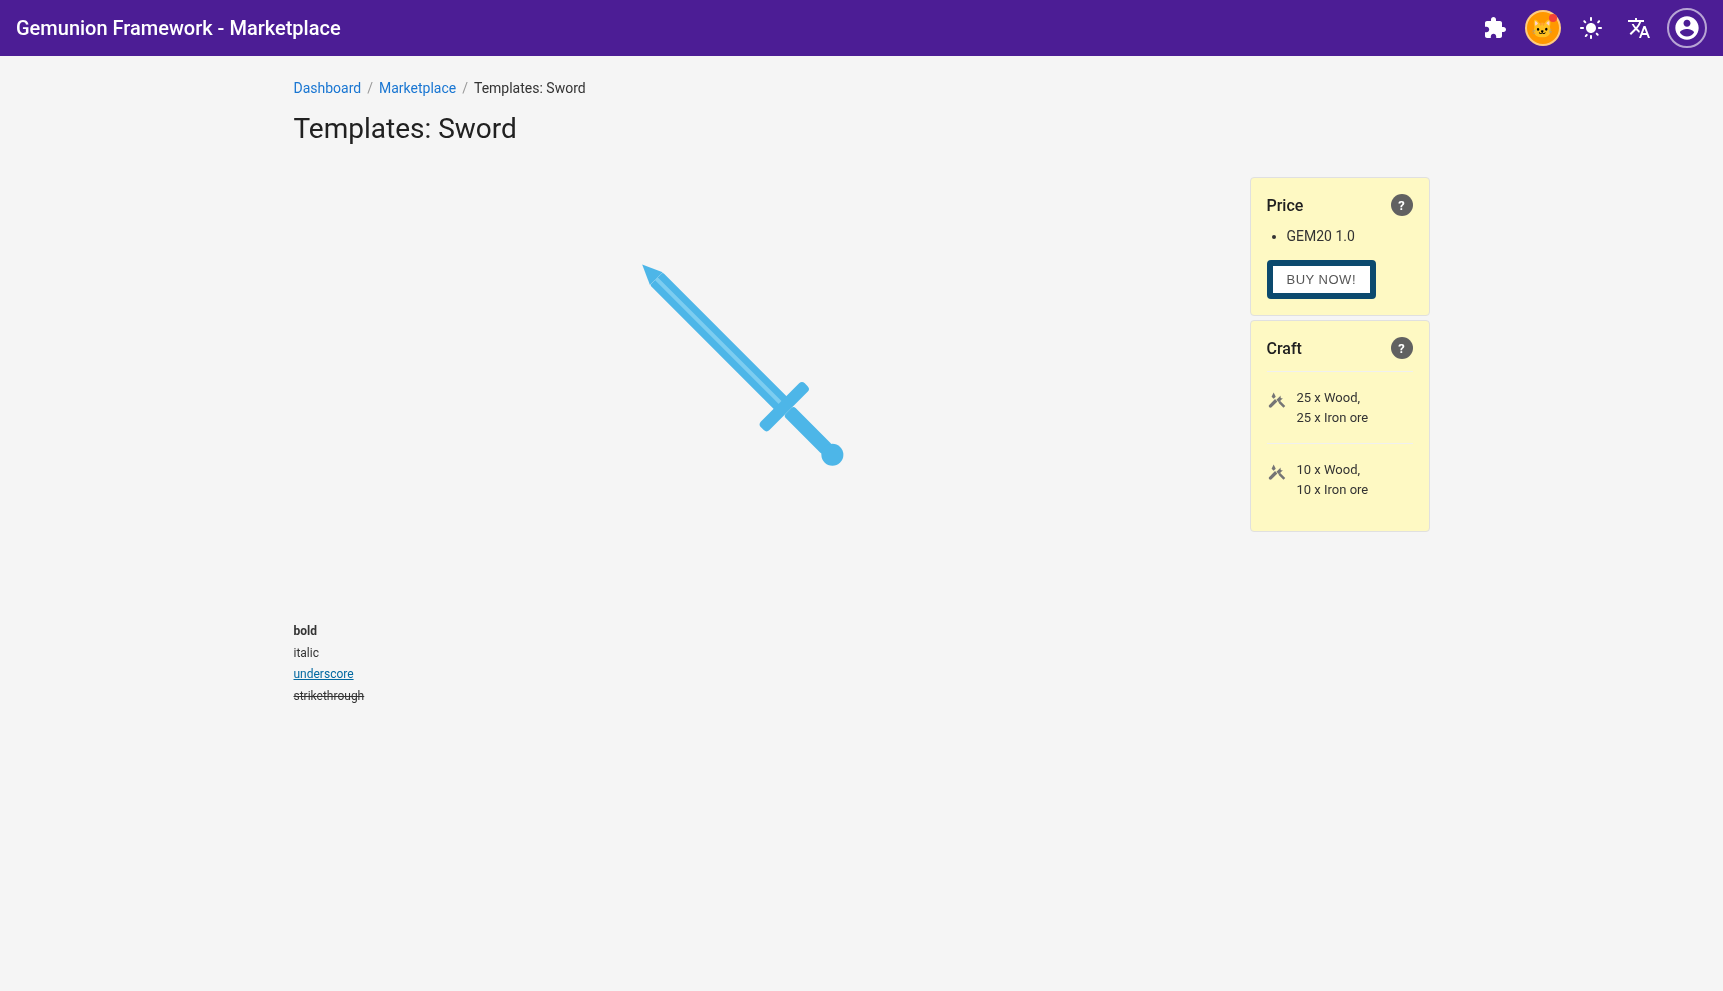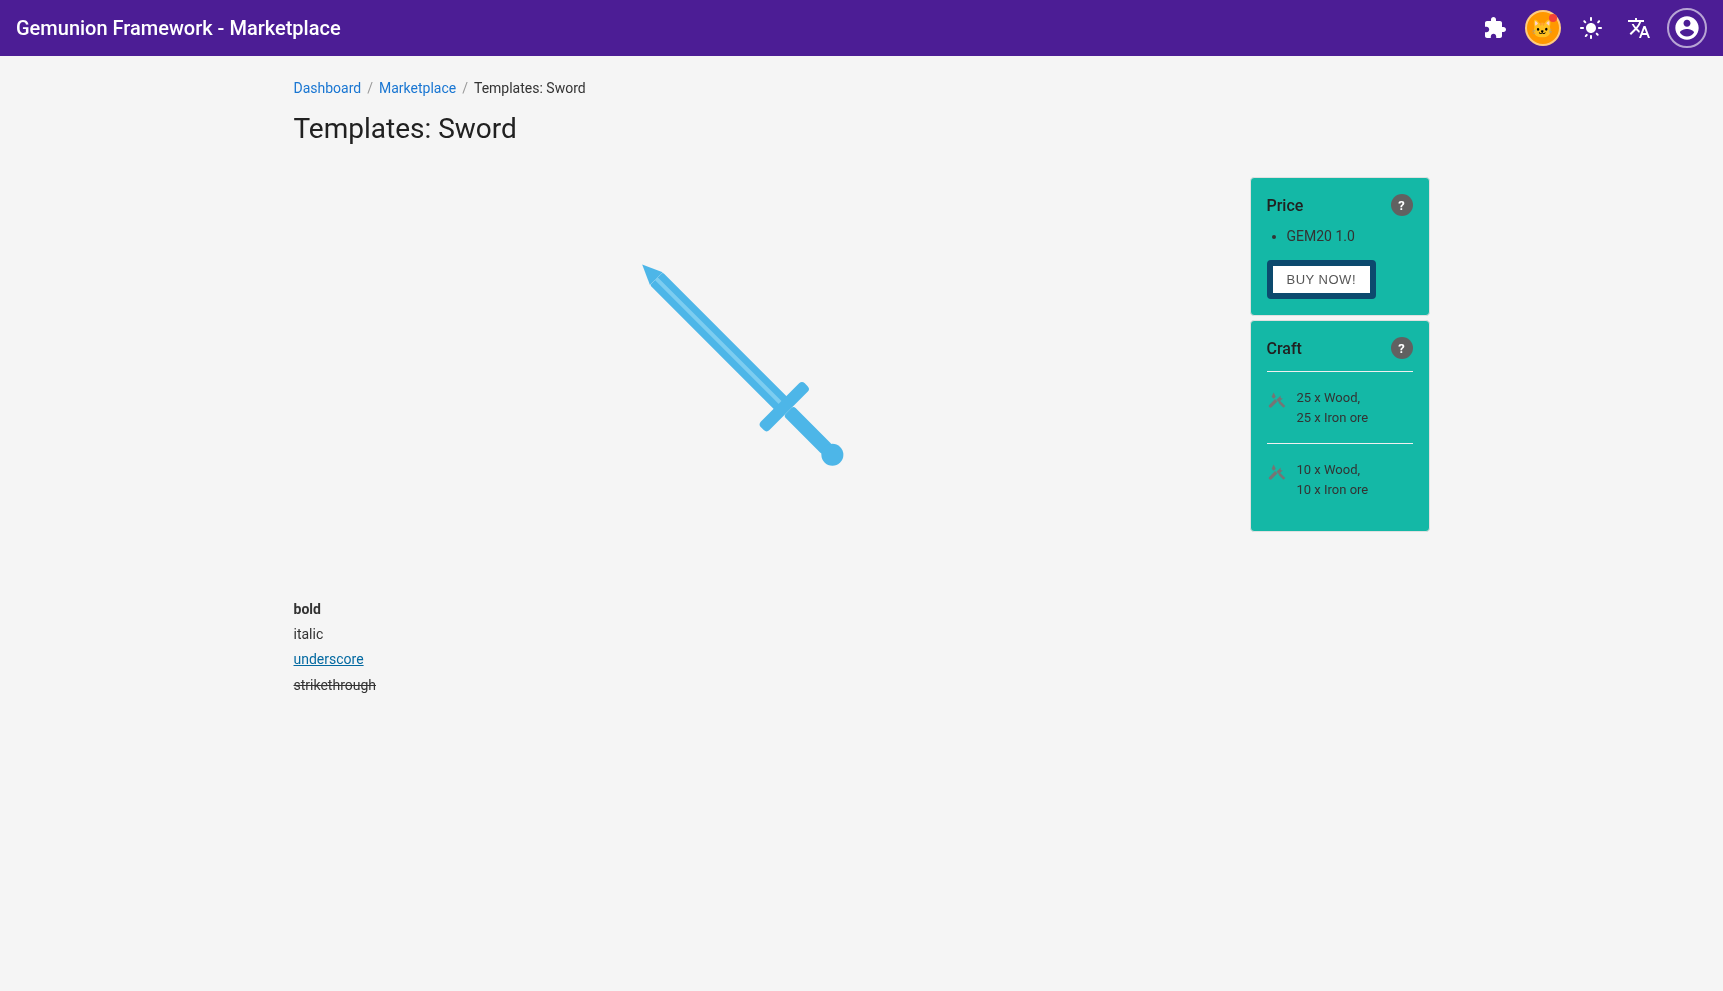--- a/index.html
+++ b/index.html
@@ -119,21 +119,21 @@
 
     
     .right-panel {
       width: 180px;
       display: flex;
       flex-direction: column;
       gap: 0;
     }
 
     .panel-card {
-      background: #14b8a6;
+      background: #fef9c3;
       border: 1px solid #e0e0e0;
       border-radius: 4px;
       padding: 16px;
       margin-bottom: 4px;
     }
 
     .panel-card-header {
       display: flex;
       align-items: center;
       justify-content: space-between;
@@ -202,22 +202,22 @@
     }
 
     .craft-text {
       font-size: 13px;
       color: #333;
       line-height: 1.5;
     }
 
     
     .description-area {
-      margin-top: 20px;
-      font-size: 14px;
+      margin-top: 44px;
+      font-size: 12px;
       color: #333;
       line-height: 1.8;
     }
     .desc-bold { font-weight: bold; }
     .desc-italic { }
     .desc-underline { text-decoration: underline; color: #0369a1; }
     .desc-strikethrough { text-decoration: line-through; text-align: center; }
 
     
     .sword-svg {

